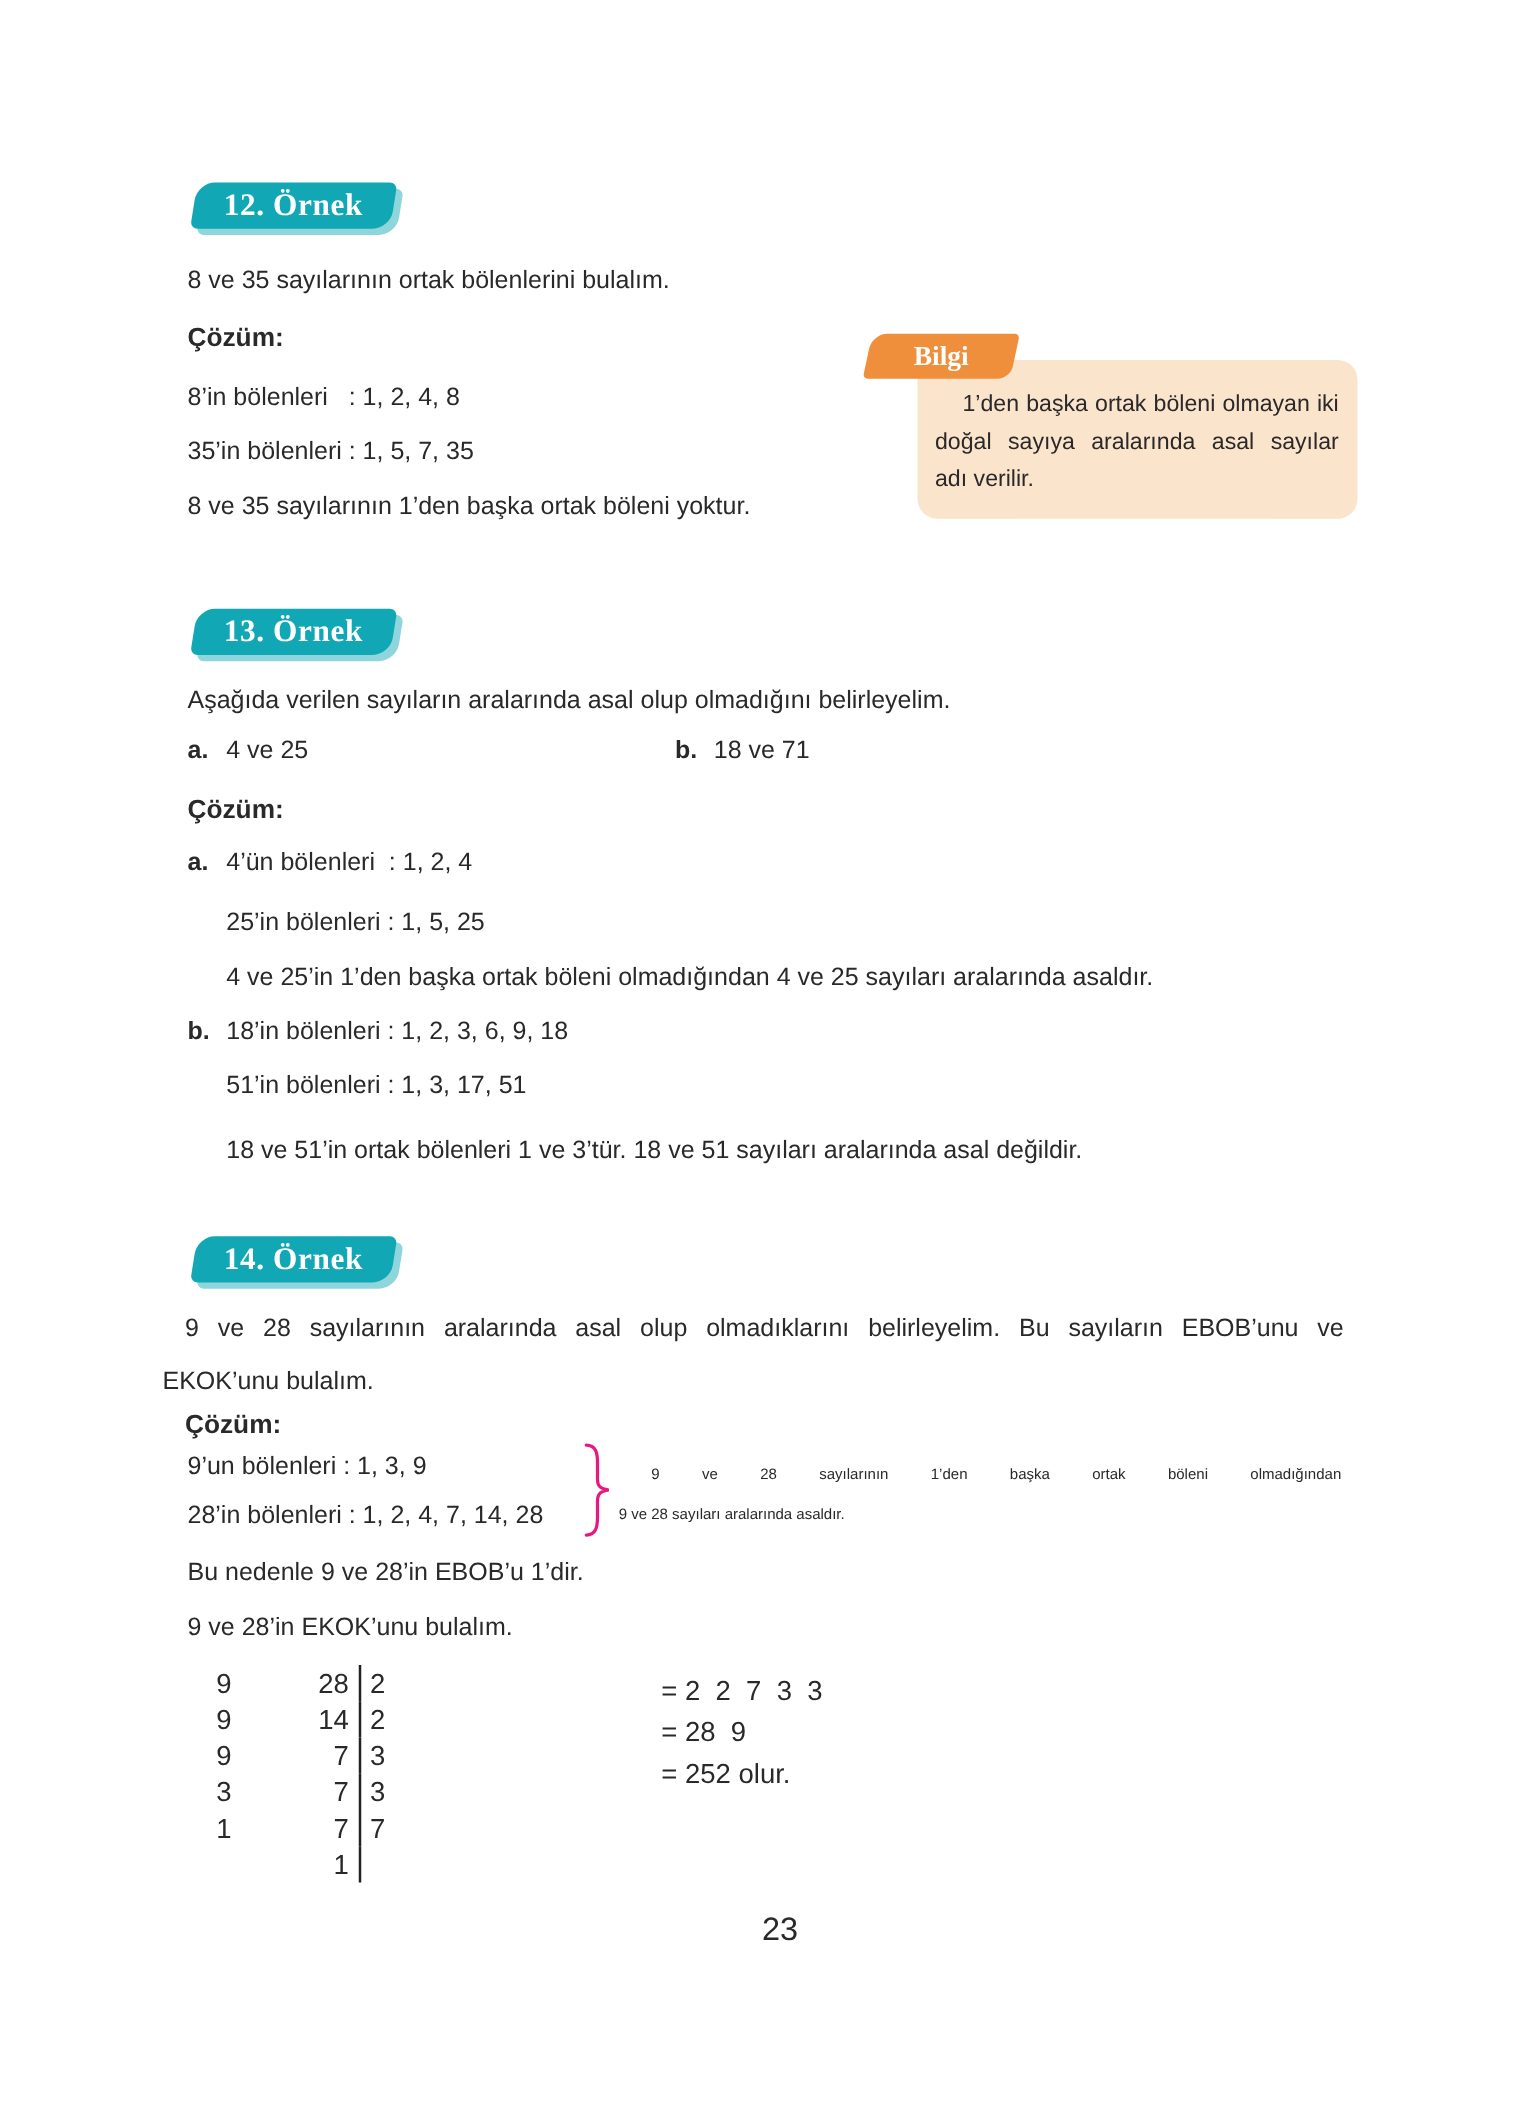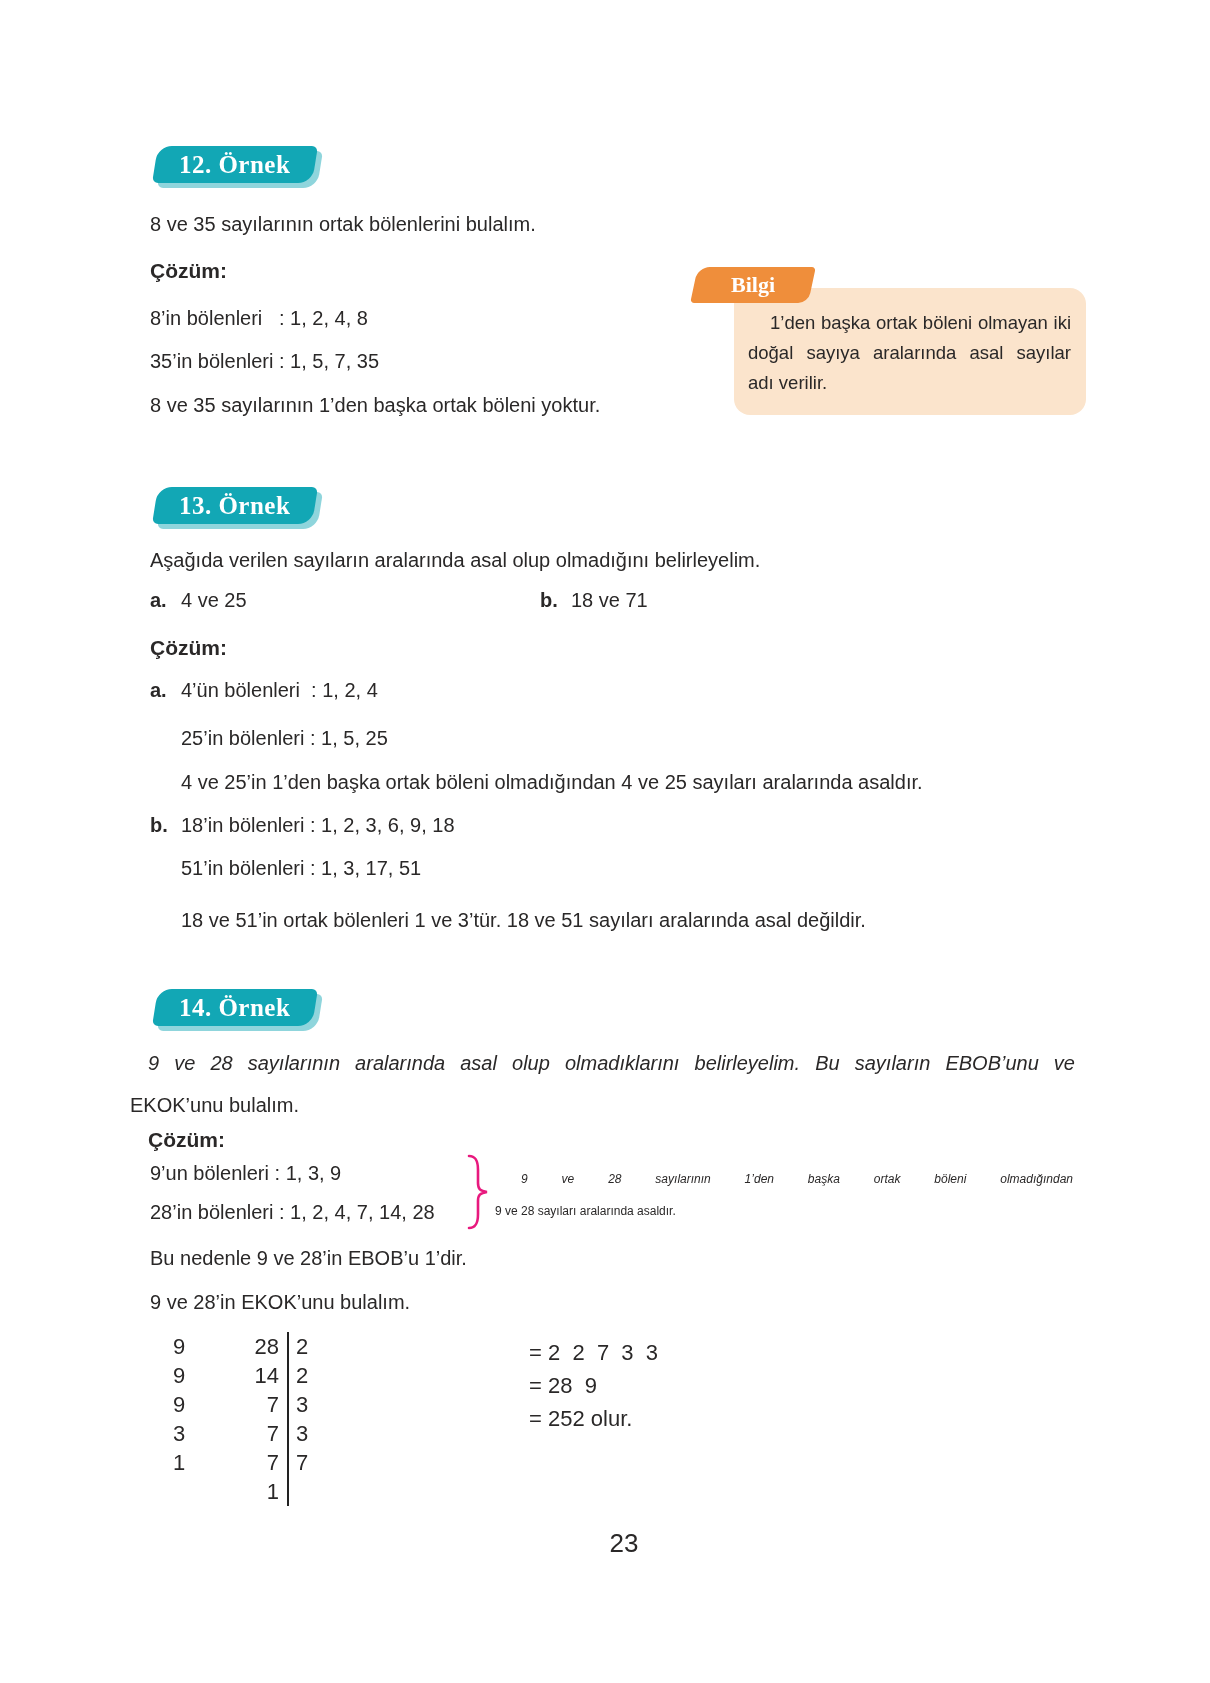--- a/index.html
+++ b/index.html
@@ -28,21 +28,21 @@
   .bilgi-line{font-size:18.5px;line-height:30px;}
   .bilgi-just{text-align:justify;text-align-last:justify;}
   .bilgi-tab{position:absolute;left:8px;top:0;width:118px;height:36px;background:#ef8e3b;
         transform:skewX(-12deg);border-radius:12px 4px 10px 4px;
         display:flex;align-items:center;justify-content:center;}
   .bilgi-tab-text{transform:skewX(12deg);color:#fff;font-family:"Liberation Serif",serif;
         font-weight:bold;font-size:22px;}
 
   
   .p-line{font-size:20px;line-height:42px;}
-  .just{text-align:justify;text-align-last:justify;font-style:italic;}
+  .just{text-align:justify;text-align-last:justify;}
   .note-line{font-size:12px;line-height:32px;}
   .note-indent{padding-left:26px;box-sizing:border-box;}
 
   
   .t-row{display:flex;height:29px;line-height:29px;font-size:22px;}
   .t-a{width:64px;}
   .t-b{width:42px;text-align:right;}
   .t-d{margin-left:8px;border-left:2px solid #222;padding-left:7px;width:40px;}
 
   

